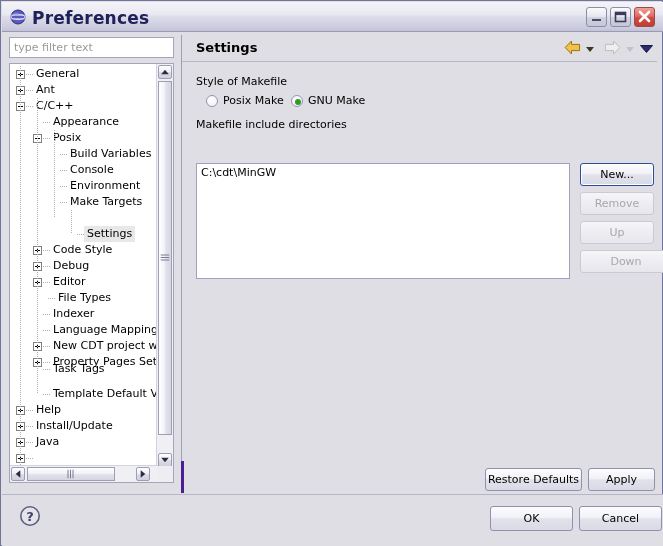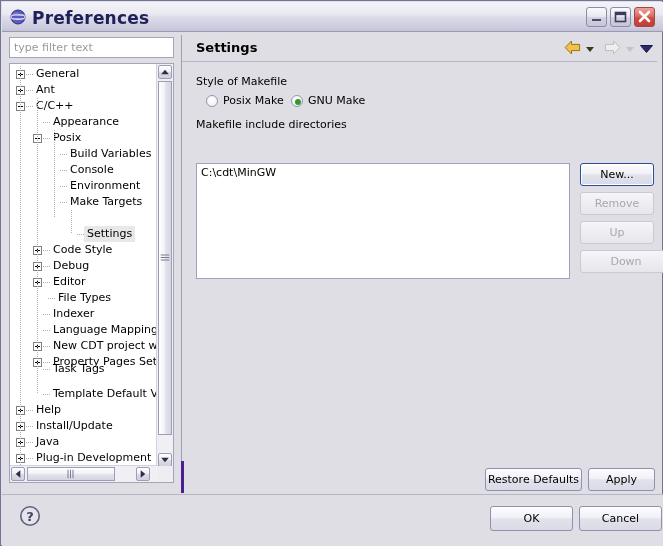--- a/index.html
+++ b/index.html
@@ -439,21 +439,20 @@
           <span class="tlabel" style="left: 26px;">Install/Update</span>
         </div>
         <div class="trow" style="top: 370px; position: absolute; left: 0px; width: 148px;">
           <span class="texp plus" style="left: 6px;"></span>
           <span class="tdash" style="left: 16px;"></span>
           <span class="tlabel" style="left: 26px;">Java</span>
         </div>
         <div class="trow" style="top: 386px; position: absolute; left: 0px; width: 148px;">
           <span class="texp plus" style="left: 6px;"></span>
           <span class="tdash" style="left: 16px;"></span>
-          <span class="tlabel" style="left: 26px;">Plug-in Development</span>
         </div>
         <div class="trow" style="top: 402px; position: absolute; left: 0px; width: 148px;">
           <span class="tlabel" style="left: 26px;">Run/Debug</span>
         </div>
         <span class="tvline" style="left: 10px; top: 2px; height: 408px;"></span>
         <span class="tvline" style="left: 27px; top: 34px; height: 296px;"></span>
         <span class="tvline" style="left: 44px; top: 66px; height: 88px;"></span>
         <span class="tvline" style="left: 61px; top: 146px; height: 24px;"></span>
       </div>
 

